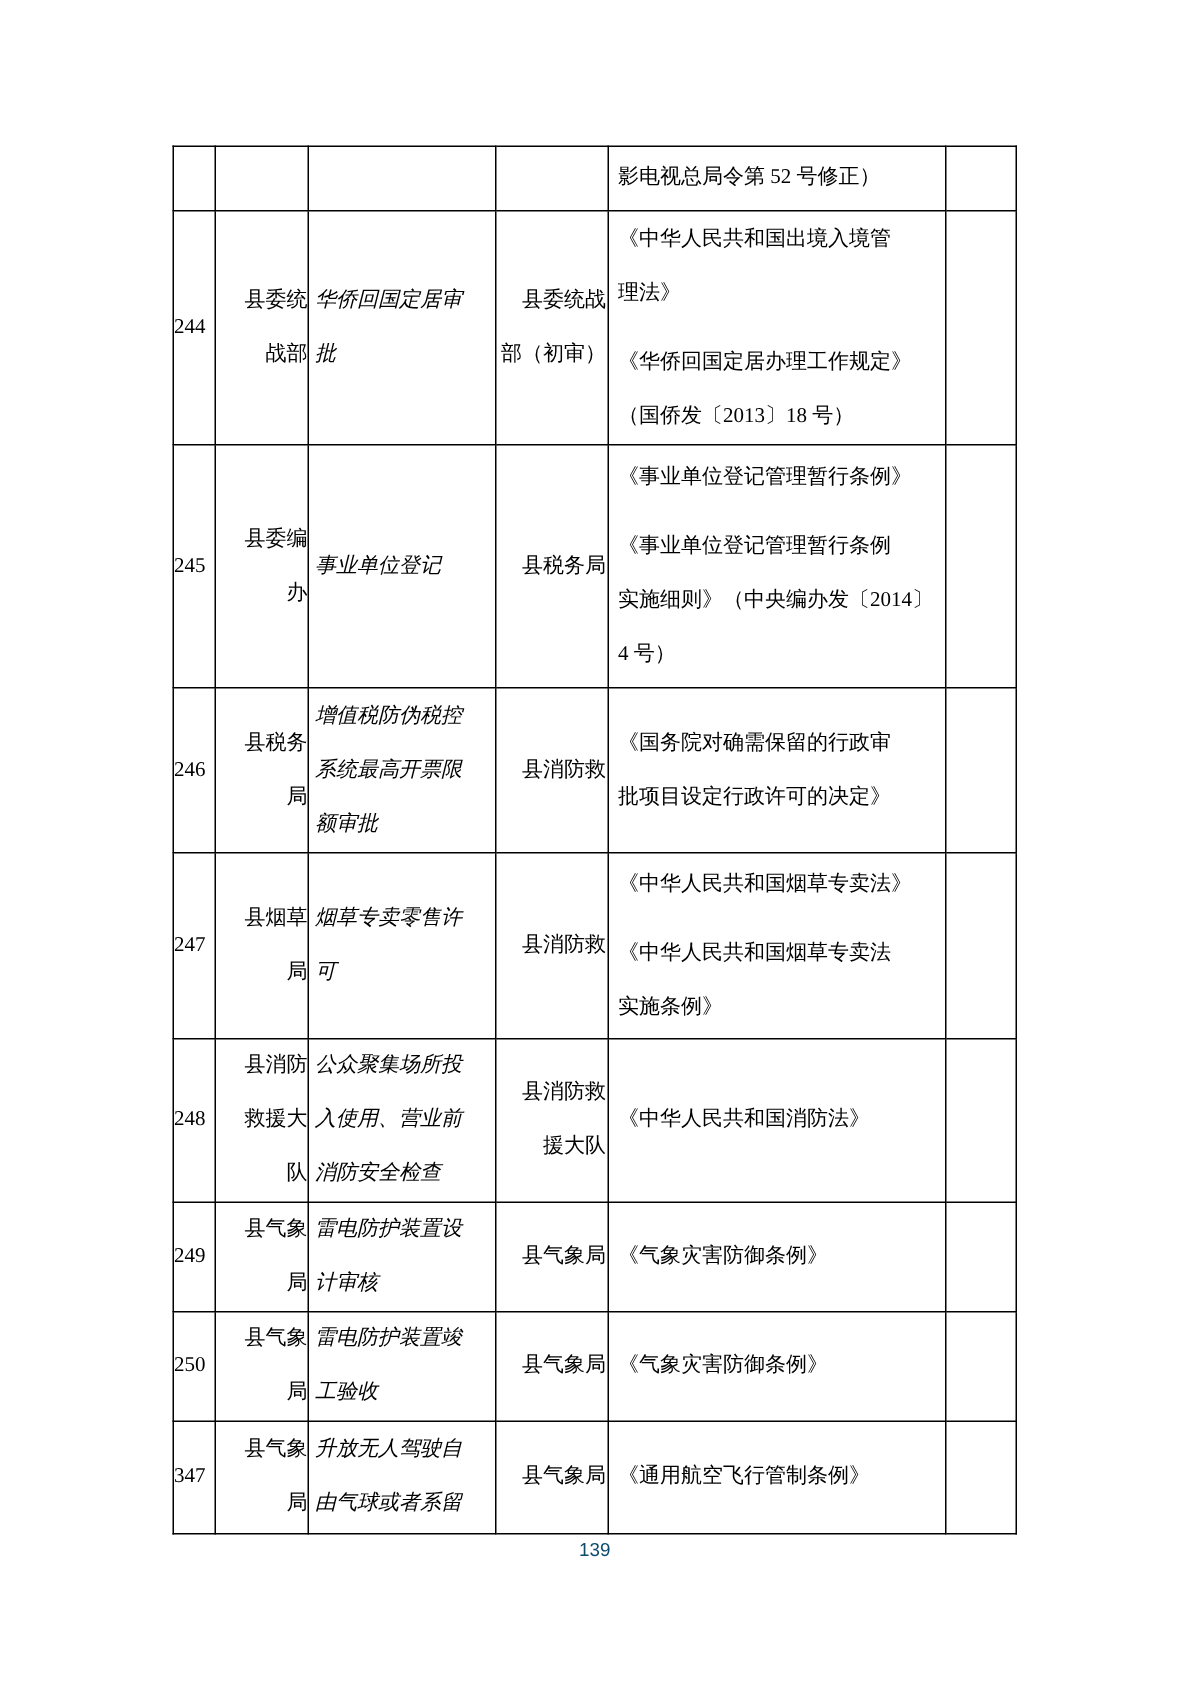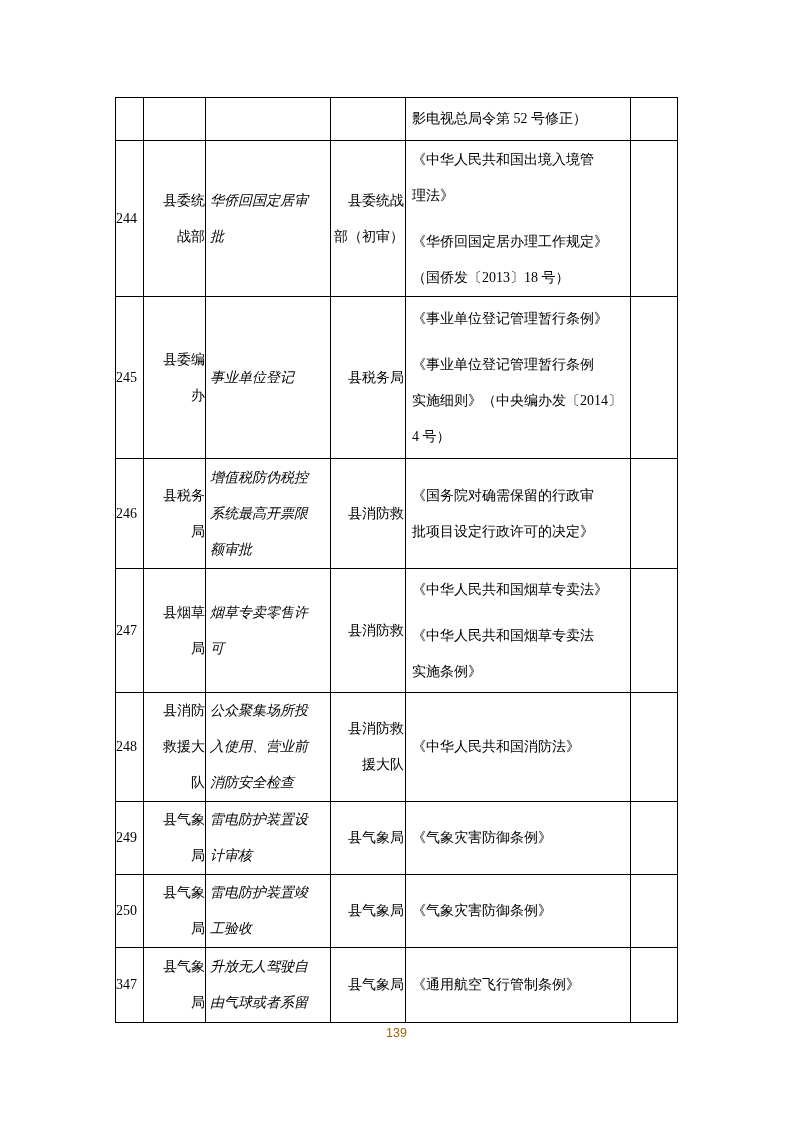--- a/index.html
+++ b/index.html
@@ -35,21 +35,21 @@
   td.c3{text-align:right;padding-left:2px;padding-right:1px;}
   td.c4{text-align:left;padding-left:6px;padding-right:4px;}
   td.c4 p{margin:0;}
   td.c4 p + p{margin-top:10px;}
   .footer{
     position:absolute;
     top:1026px;left:0;width:793px;
     text-align:center;
     font-size:12.5px;
     font-family:"Liberation Sans","DejaVu Sans",sans-serif;
-    color:#a16207;
+    color:#0c4a6e;
   }
 </style>
 </head>
 <body>
 
 <div class="page">
   <table class="doc-table">
     <colgroup>
       <col style="width:28px">
       <col style="width:62px">

